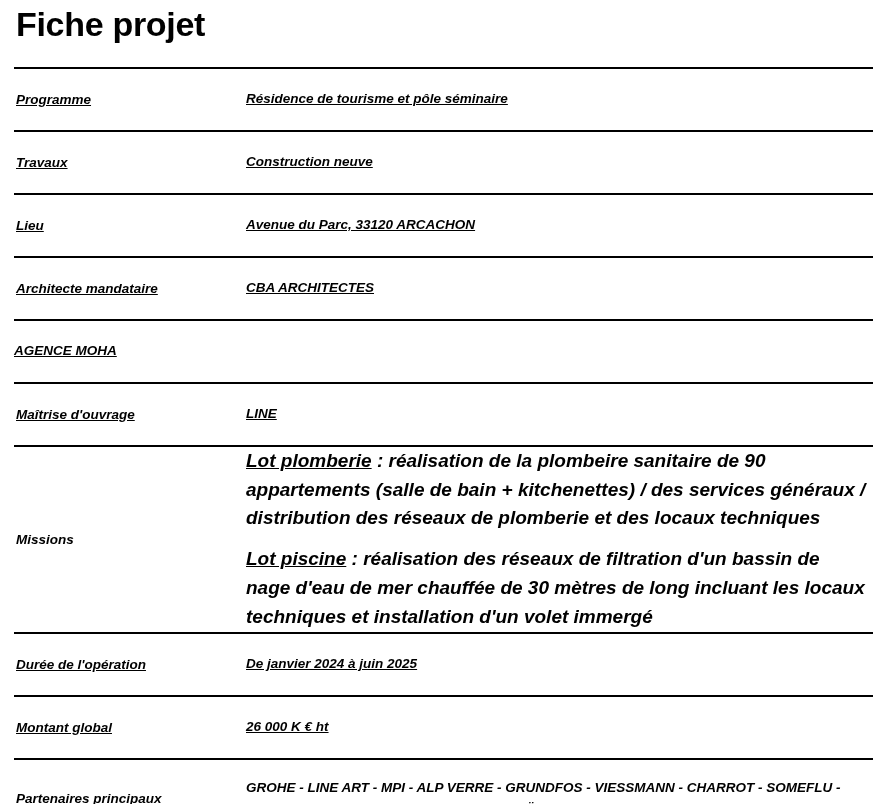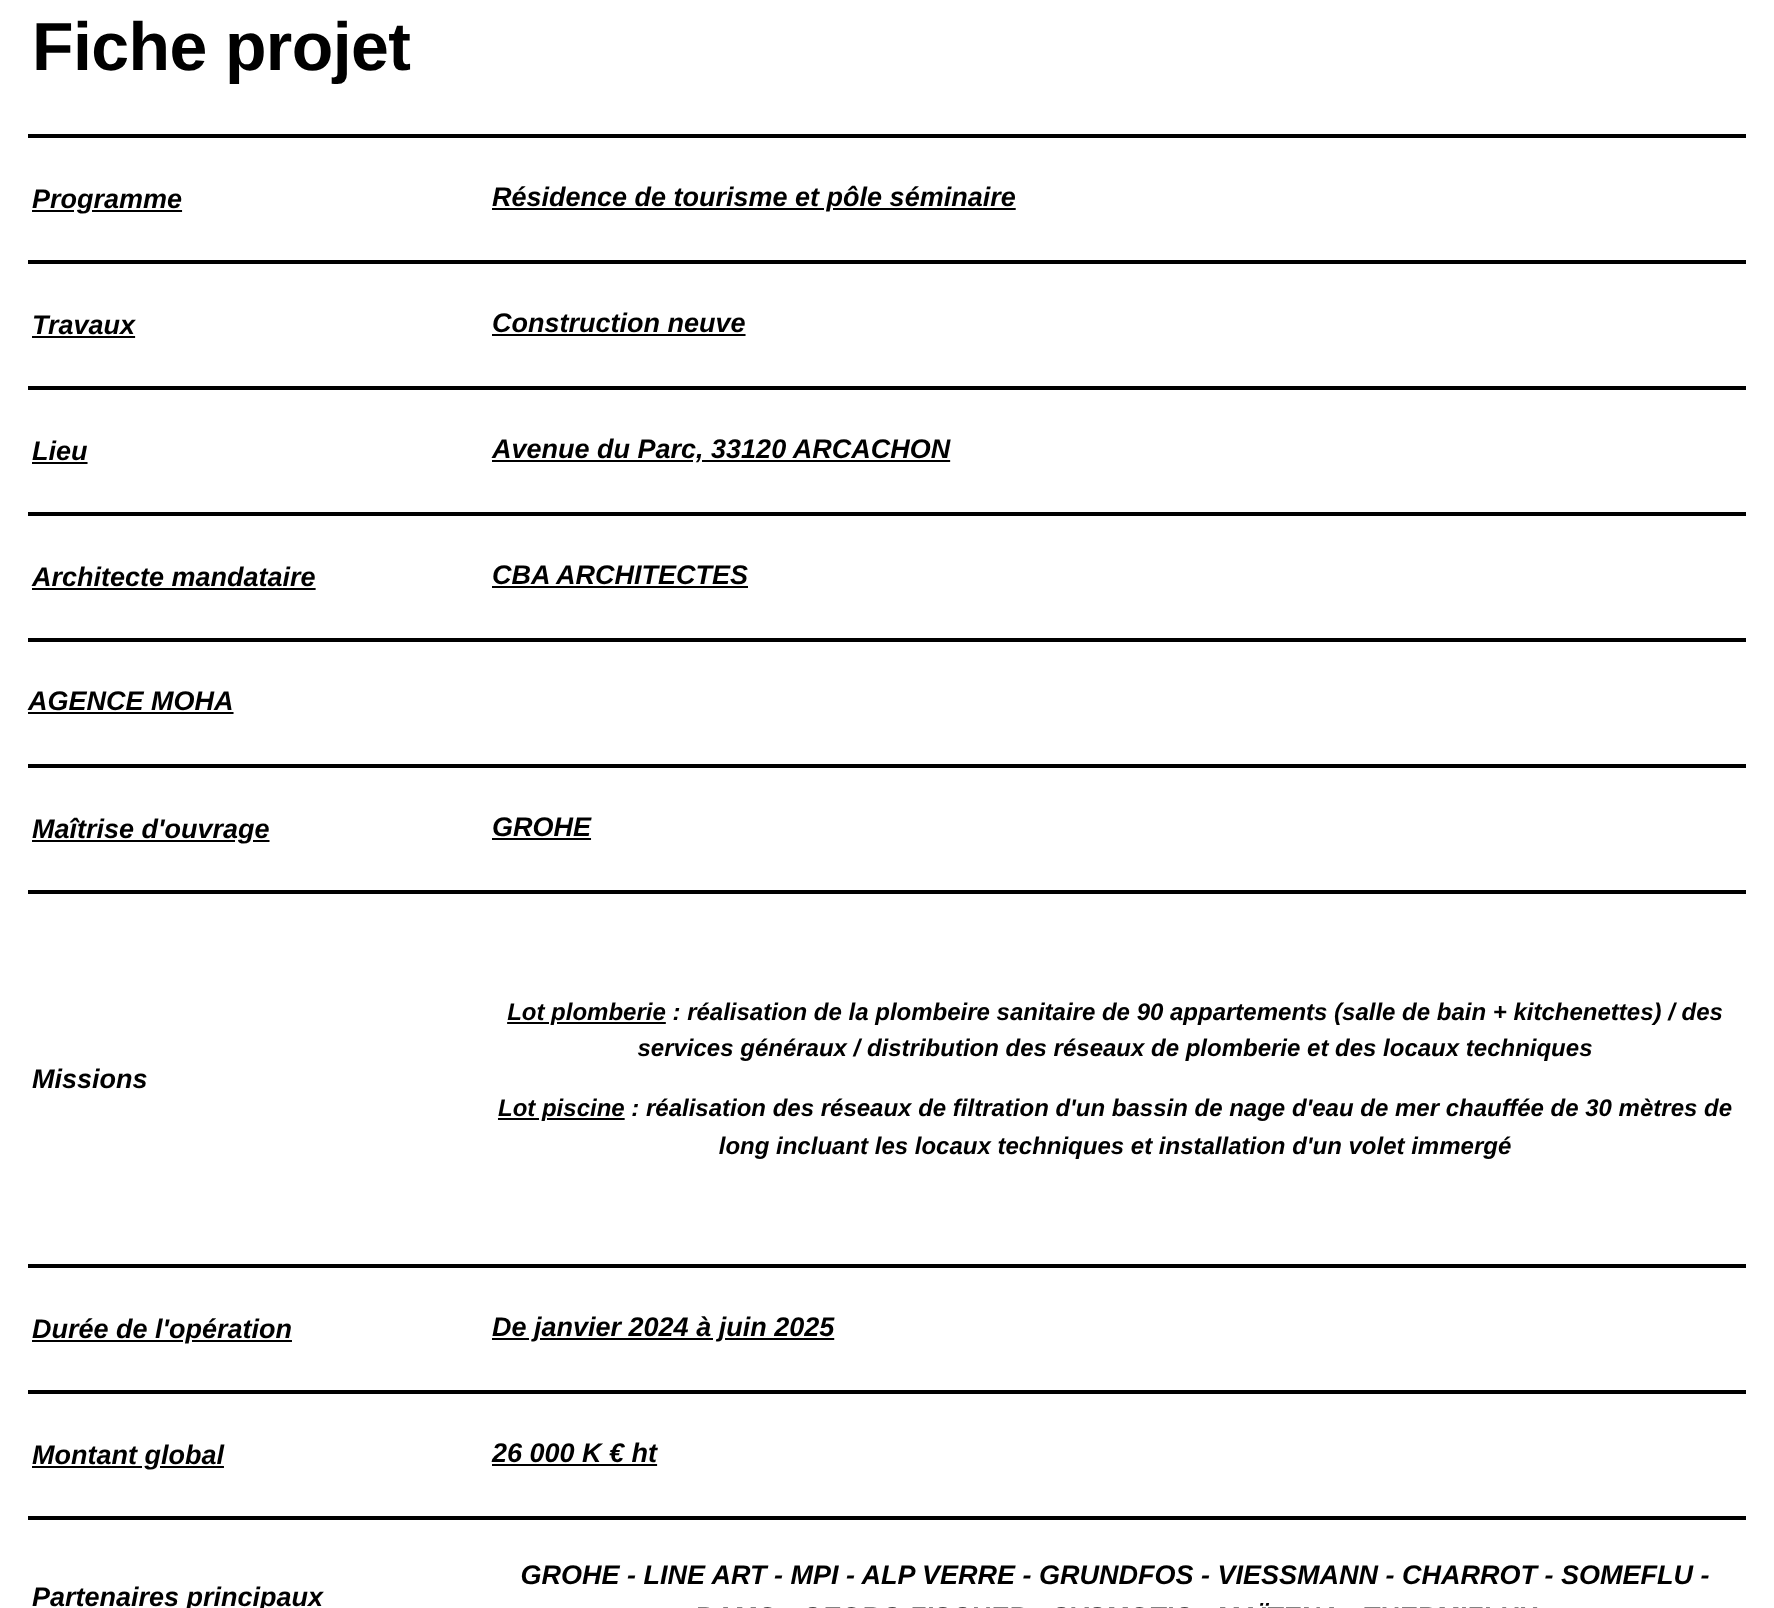--- a/index.html
+++ b/index.html
@@ -54,33 +54,32 @@
   .cell-value {
     flex: 1;
     box-sizing: border-box;
     padding: 6px 4px 6px 0;
     display: flex;
     align-items: center;
     font-size: 13.5px;
     font-weight: bold;
     font-style: italic;
     line-height: 1.5;
-    text-align: center;
   }
   .row.h-short { height: 61px; text-decoration: underline; }
   .row.h-missions { height: 185px; }
   .row.h-partenaires { height: 78px; }
 
   .missions-block {
     display: block;
     width: 100%;
   }
   .missions-para {
     margin: 0;
-    font-size: 12px;
+    font-size: 19px;
     font-weight: bold;
     font-style: italic;
     line-height: 1.52;
   }
   .missions-para + .missions-para {
     margin-top: 12px;
   }
   .lot-underline {
     text-decoration: underline;
   }
@@ -118,21 +117,21 @@
       <div class="cell-label">Architecte mandataire</div>
       <div class="cell-value">CBA ARCHITECTES</div>
     </div>
 
     <div class="row h-short">
       <div class="cell-value">AGENCE MOHA</div>
     </div>
 
     <div class="row h-short">
       <div class="cell-label">Maîtrise d'ouvrage</div>
-      <div class="cell-value">GROHE</div>
+      <div class="cell-value">LINE</div>
     </div>
 
     <div class="row h-missions">
       <div class="cell-label">Missions</div>
       <div class="cell-value">
         <div class="missions-block">
           <p class="missions-para"><span class="lot-underline">Lot plomberie</span><span> : réalisation de la plombeire sanitaire de 90 appartements (salle de bain + kitchenettes) / des services généraux / distribution des réseaux de plomberie et des locaux techniques</span></p>
           <p class="missions-para"><span class="lot-underline">Lot piscine</span><span> : réalisation des réseaux de filtration d'un bassin de nage d'eau de mer chauffée de 30 mètres de long incluant les locaux techniques  et installation d'un volet immergé</span></p>
         </div>
       </div>

